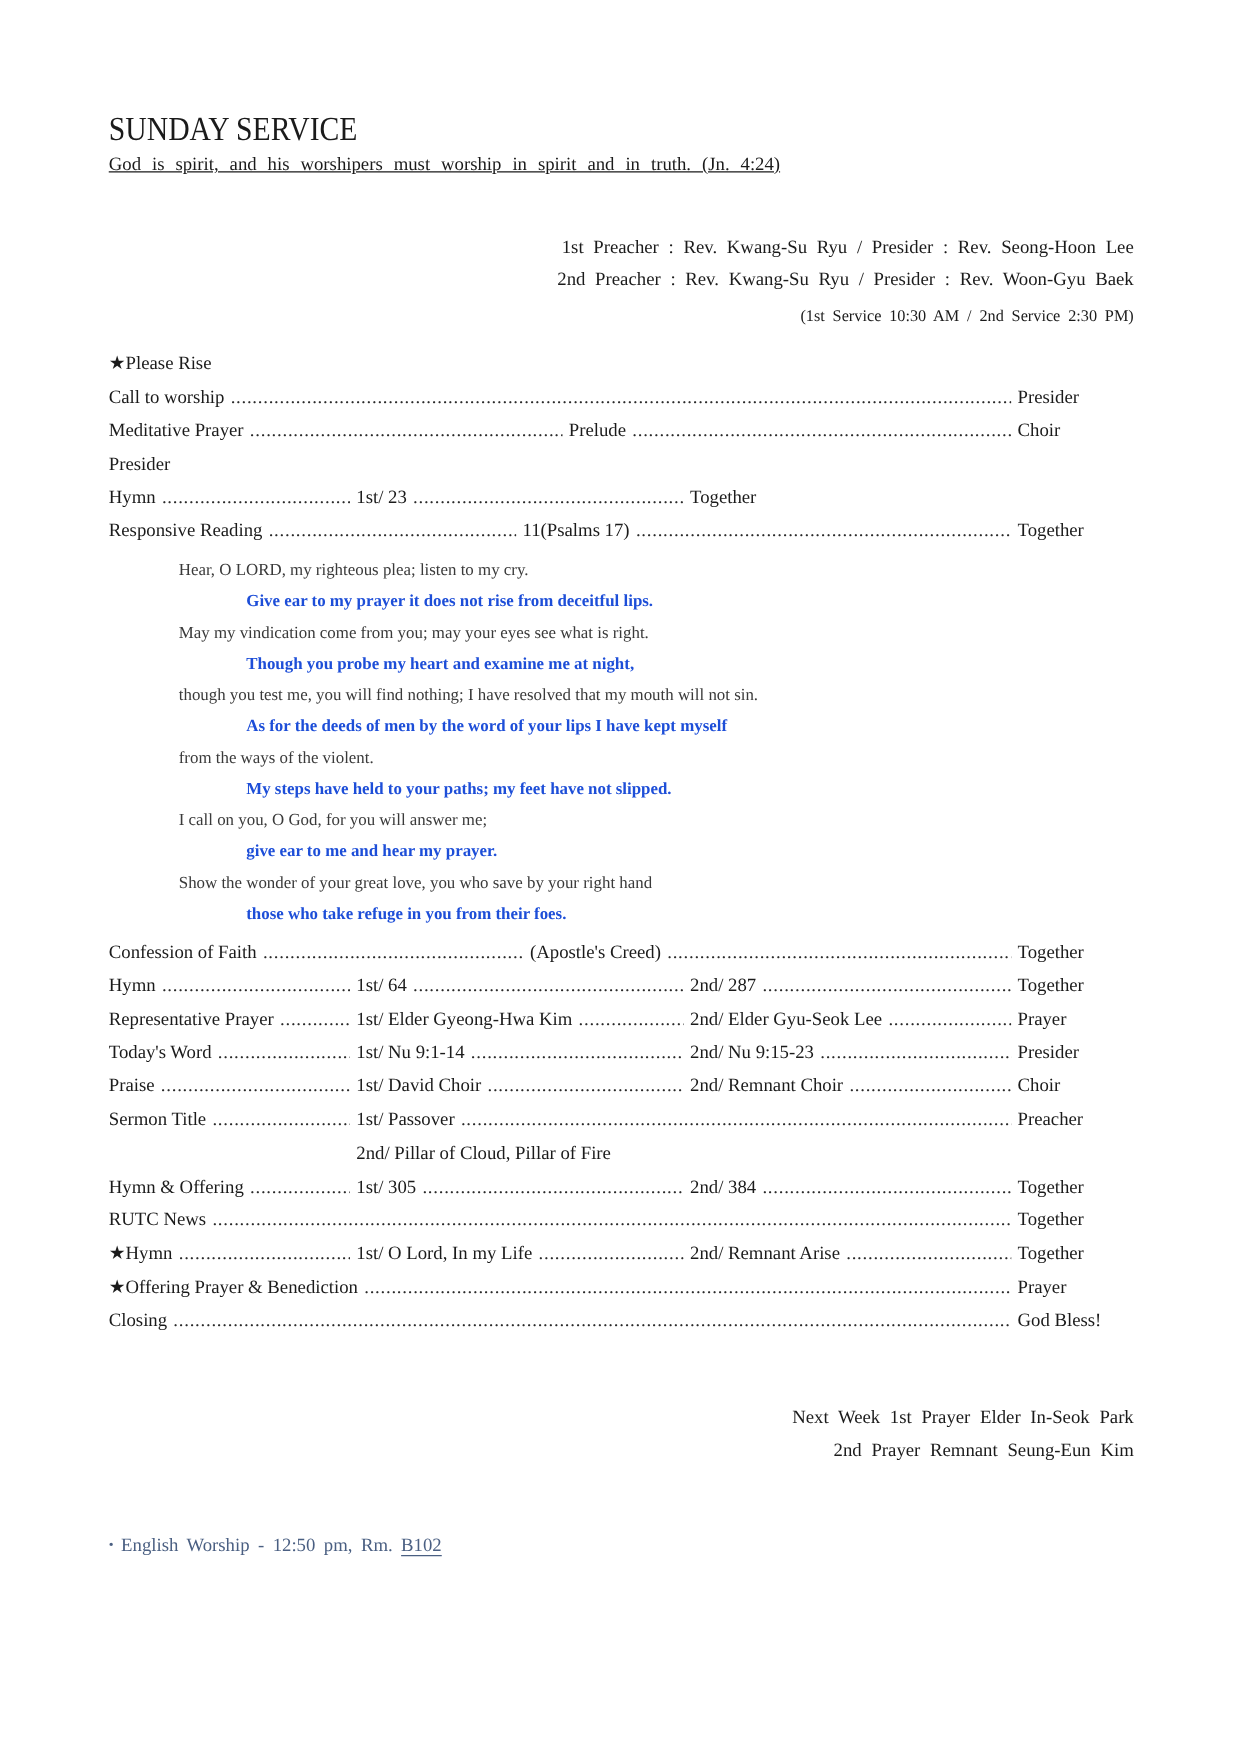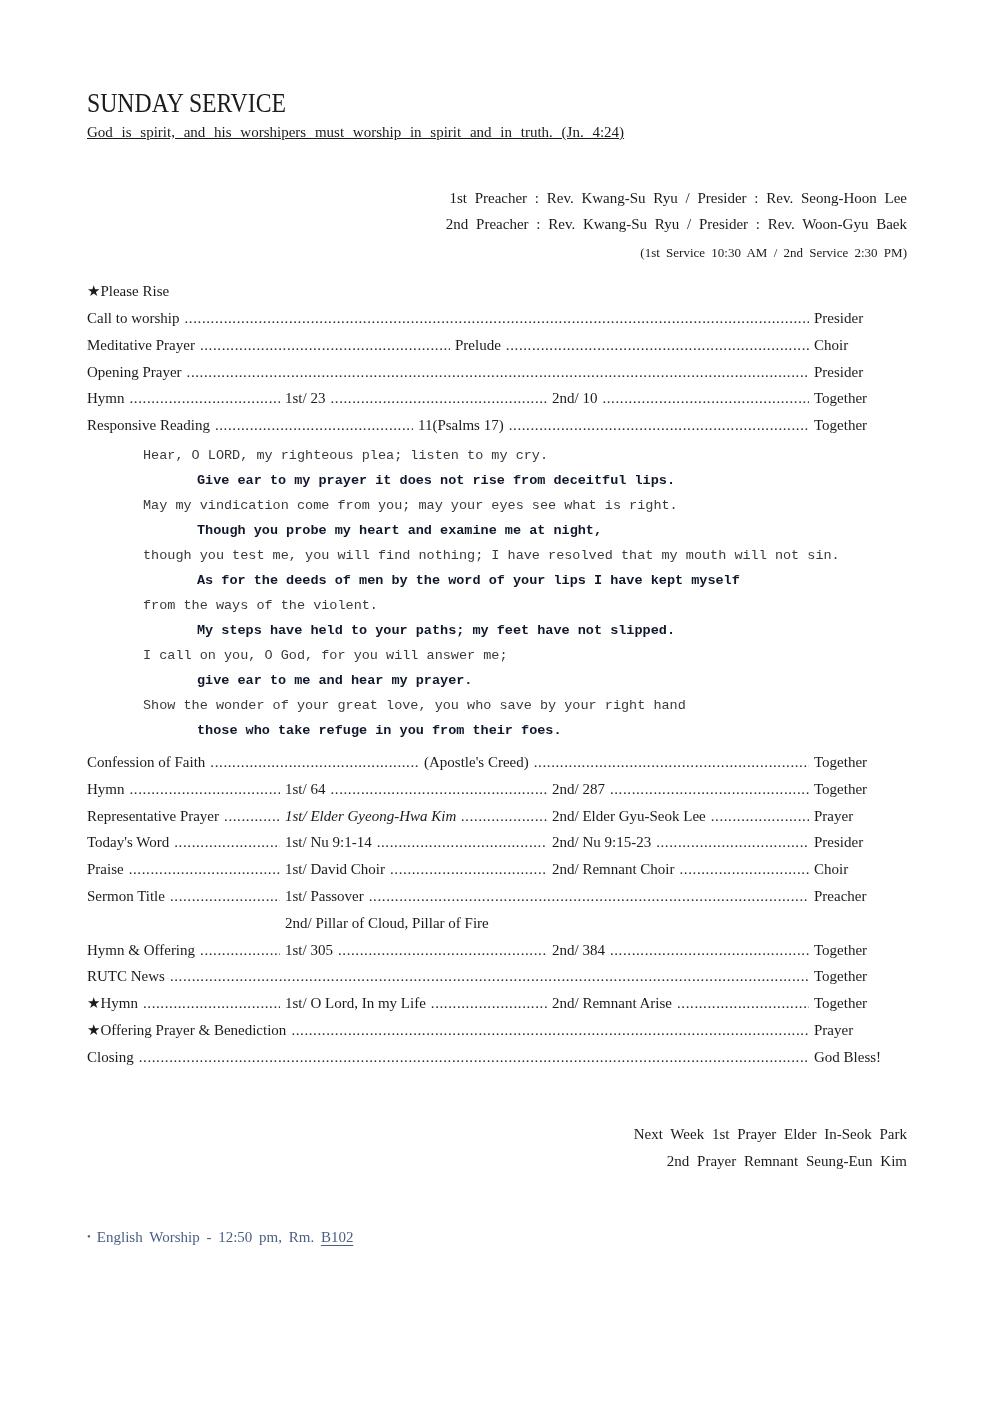--- a/index.html
+++ b/index.html
@@ -32,25 +32,25 @@
   .leader { flex:1 1 auto; min-width:10px; overflow:hidden; white-space:nowrap; margin-right:5px; color:#2a2a2a; }
   .leader::after {
     letter-spacing:0.6px;
     content:"........................................................................................................................................................................................................................";
   }
   .right { flex:0 0 93px; overflow:hidden; white-space:nowrap; }
 
   
   .reading {
     margin:4px 0 6px 56px;
-    font-family:Liberation Mono, monospace;
+    font-family:Liberation Serif, serif;
     font-size:13.5px; line-height:25px; color:#3a3a3a;
   }
   .reading .line { white-space:nowrap; }
-  .reading .b { font-weight:700; padding-left:54px; color:#0f172a; }
+  .reading .b { font-weight:700; padding-left:54px; color:#1d4ed8; }
 
   
   .next-week { margin-top:50px; text-align:right; font-size:15px; line-height:27px; word-spacing:4px; }
   .footer { margin-top:54px; font-size:15px; word-spacing:3px; }
   .footer .bullet { font-size:11px; vertical-align:2px; padding-right:6px; }
   .footer .room { text-decoration:underline; text-underline-offset:3px; cursor:pointer; }
 </style>
 </head>
 <body>
 
@@ -80,37 +80,29 @@
           <span class="t">Meditative Prayer</span>
           <span class="leader"></span>
         </span>
         <span class="cell" style="flex: 1 1 0px;">
           <span class="t">Prelude</span>
           <span class="leader"></span>
         </span>
         <span class="right">Choir</span>
       </div>
       <div class="row">
-        <span class="cell" style="flex: 1 1 0px;">
-          <span class="t">Opening Prayer</span>
-          <span class="leader"></span>
-        </span>
         <span class="right">Presider</span>
       </div>
       <div class="row">
         <span class="cell" style="width: 198px;">
           <span class="t">Hymn</span>
           <span class="leader"></span>
         </span>
         <span class="cell" style="width: 267px;">
           <span class="t">1st/ 23</span>
-          <span class="leader"></span>
-        </span>
-        <span class="cell" style="flex: 1 1 0px;">
-          <span class="t">2nd/ 10</span>
           <span class="leader"></span>
         </span>
         <span class="right">Together</span>
       </div>
       <div class="row">
         <span class="cell" style="width: 331px;">
           <span class="t">Responsive Reading</span>
           <span class="leader"></span>
         </span>
         <span class="cell" style="flex: 1 1 0px;">
@@ -161,21 +153,21 @@
           <span class="t">2nd/ 287</span>
           <span class="leader"></span>
         </span>
         <span class="right">Together</span>
       </div>
       <div class="row">
         <span class="cell" style="width: 198px;">
           <span class="t">Representative Prayer</span>
           <span class="leader"></span>
         </span>
-        <span class="cell" style="width: 267px; font-style: italic;">
+        <span class="cell" style="width: 267px;">
           <span class="t">1st/ Elder Gyeong-Hwa Kim</span>
           <span class="leader"></span>
         </span>
         <span class="cell" style="flex: 1 1 0px;">
           <span class="t">2nd/ Elder Gyu-Seok Lee</span>
           <span class="leader"></span>
         </span>
         <span class="right">Prayer</span>
       </div>
       <div class="row">

